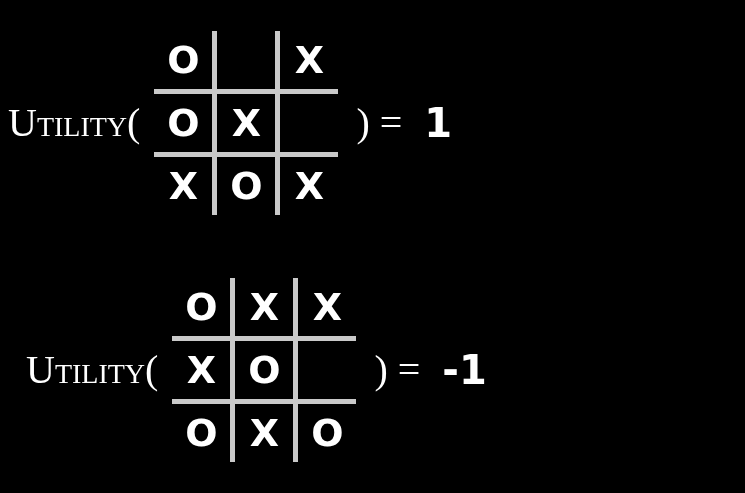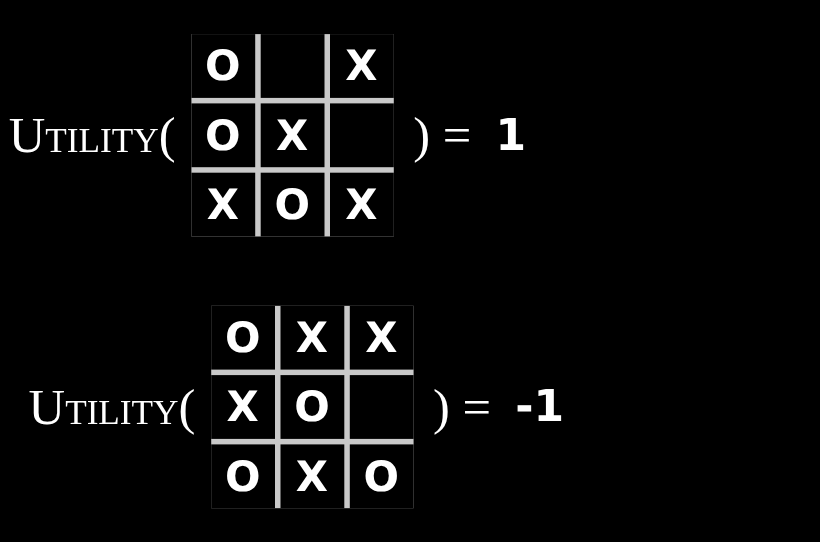--- a/index.html
+++ b/index.html
@@ -22,21 +22,21 @@
     display: flex;
     align-items: center;
     padding-left: 8px;
   }
   .expr.second {
     padding-left: 26px;
   }
   .fn {
     font-family: "Liberation Serif", "DejaVu Serif", serif;
     font-variant: small-caps;
-    font-size: 46px;
+    font-size: 40px;
     color: #ffffff;
     line-height: 1;
     white-space: pre;
   }
   .board {
     display: grid;
     grid-template-columns: repeat(3, 58px);
     grid-auto-rows: 58px;
     gap: 5px;
     background: #c9c9c9; 

